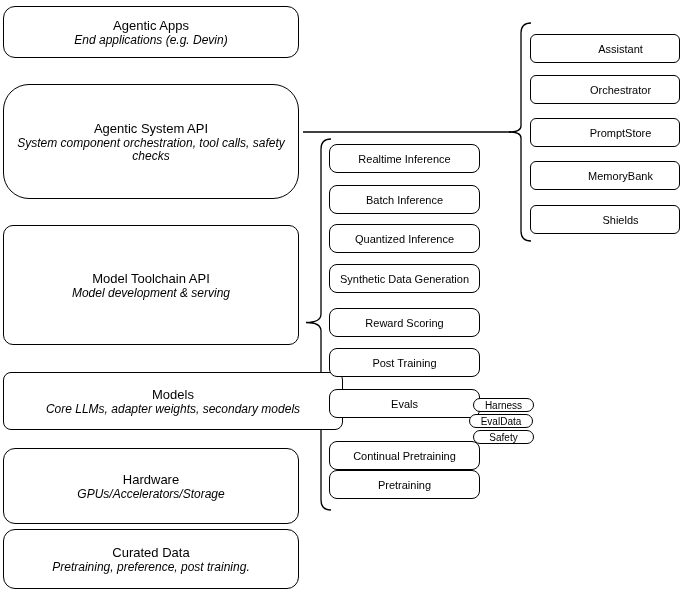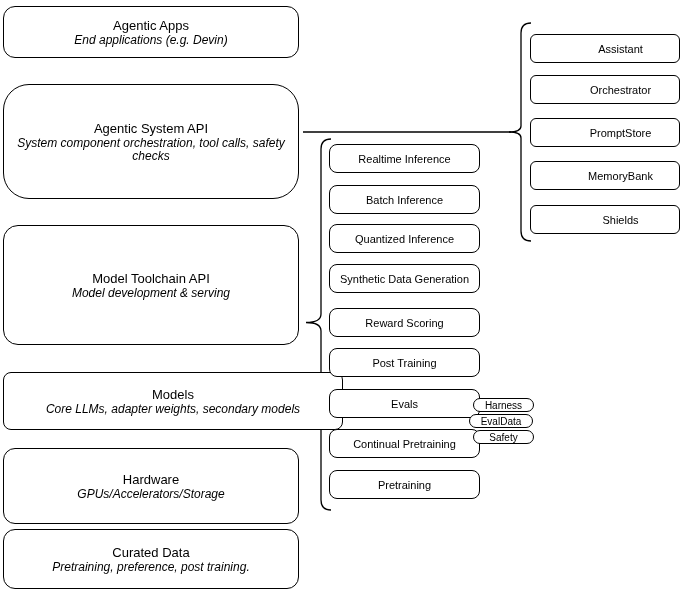--- a/index.html
+++ b/index.html
@@ -43,21 +43,21 @@
   <div class="big-box" style="left:3px;top:6px;width:296px;height:52px;border-radius:12px">
     <div class="t">Agentic Apps</div>
     <div class="s">End applications (e.g. Devin)</div>
   </div>
 
   <div class="big-box" style="left:3px;top:84px;width:296px;height:115px;border-radius:26px">
     <div class="t">Agentic System API</div>
     <div class="s">System component orchestration, tool calls, safety checks</div>
   </div>
 
-  <div class="big-box" style="left:3px;top:225px;width:296px;height:120px;border-radius:15px">
+  <div class="big-box" style="left:3px;top:225px;width:296px;height:120px;border-radius:10px">
     <div class="t">Model Toolchain API</div>
     <div class="s">Model development &amp; serving</div>
   </div>
 
   <div class="big-box" style="left:3px;top:372px;width:340px;height:58px;border-radius:8px">
     <div class="t">Models</div>
     <div class="s">Core LLMs, adapter weights, secondary models</div>
   </div>
 
   <div class="big-box" style="left:3px;top:448px;width:296px;height:76px;border-radius:12px">
@@ -84,21 +84,21 @@
   </div>
   <div class="svc" style="top:308px">
     <span>Reward Scoring</span>
   </div>
   <div class="svc" style="top:348px">
     <span>Post Training</span>
   </div>
   <div class="svc" style="top:389px">
     <span>Evals</span>
   </div>
-  <div class="svc" style="top:429px">
+  <div class="svc" style="top:441px">
     <span>Continual Pretraining</span>
   </div>
   <div class="svc" style="top:470px">
     <span>Pretraining</span>
   </div>
 
   <div class="pill" style="left:473px;top:378px;width:61px">
     <span>Harness</span>
   </div>
   <div class="pill" style="left:469px;top:394px;width:64px">

